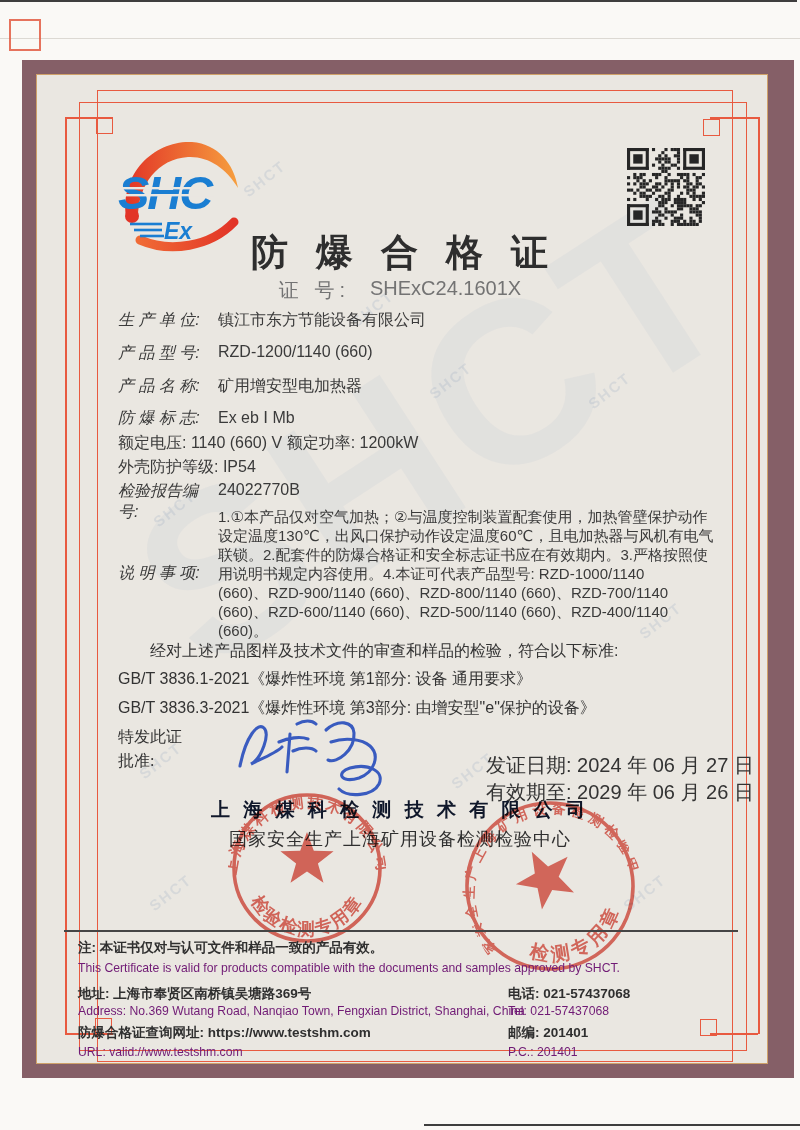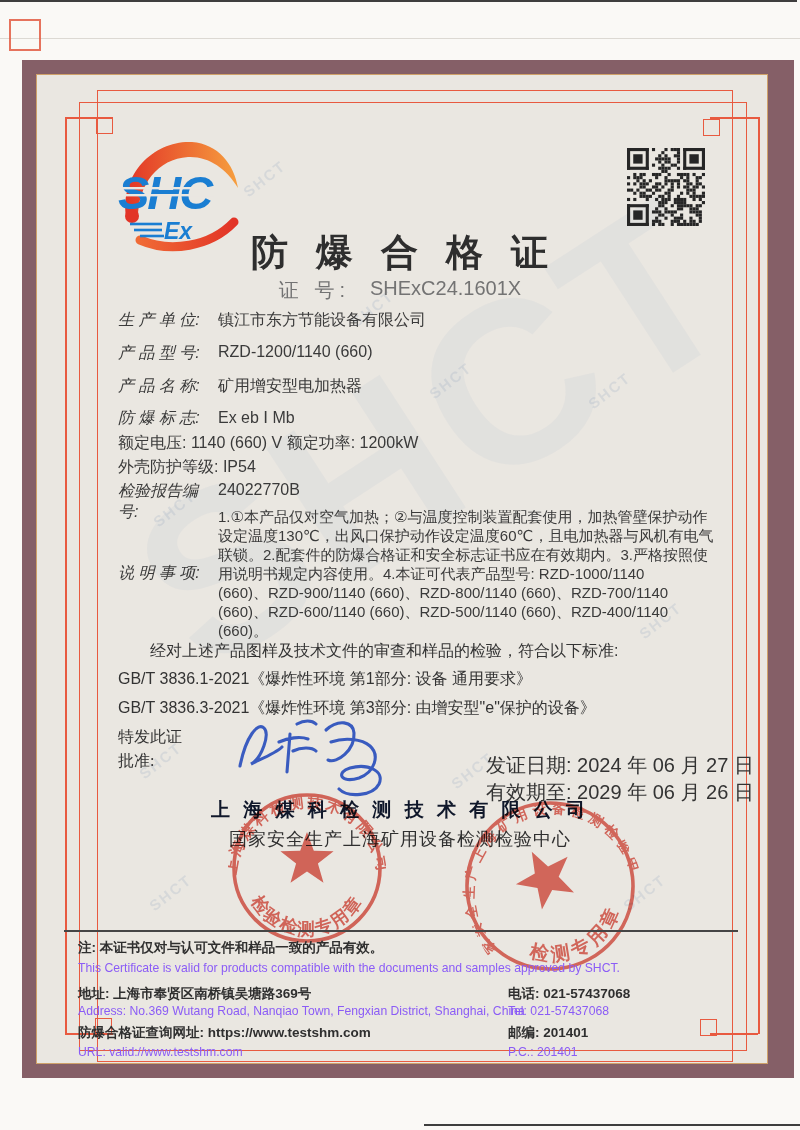--- a/index.html
+++ b/index.html
@@ -76,21 +76,21 @@
   .company2{left:0;top:827px;width:800px;text-align:center;font-size:18px;font-weight:500;
             color:#2f2f2f;letter-spacing:1px;}
   
   .stamp{mix-blend-mode:multiply;opacity:.85;}
   .stamp-left{left:228px;top:789px;}
   .stamp-right{left:462px;top:798px;transform:rotate(-28deg);}
   .sig{left:213px;top:712px;}
   
   .divider{left:64px;top:930px;width:674px;height:2px;background:#454545;}
   .f-cn{font-size:13.5px;font-weight:bold;color:#2f2f2f;}
-  .f-en{font-size:12.2px;color:#8b5cf6;}
+  .f-en{font-size:12.2px;color:#701a75;}
   .fn1{left:78px;top:939px;}
   .fn2{left:78px;top:961px;}
   .fa1{left:78px;top:985px;} .ft1{left:508px;top:985px;}
   .fa2{left:78px;top:1004px;} .ft2{left:508px;top:1004px;}
   .fq1{left:78px;top:1024px;} .fz1{left:508px;top:1024px;}
   .fq2{left:78px;top:1045px;} .fz2{left:508px;top:1045px;}
 </style>
 </head>
 <body>
 

